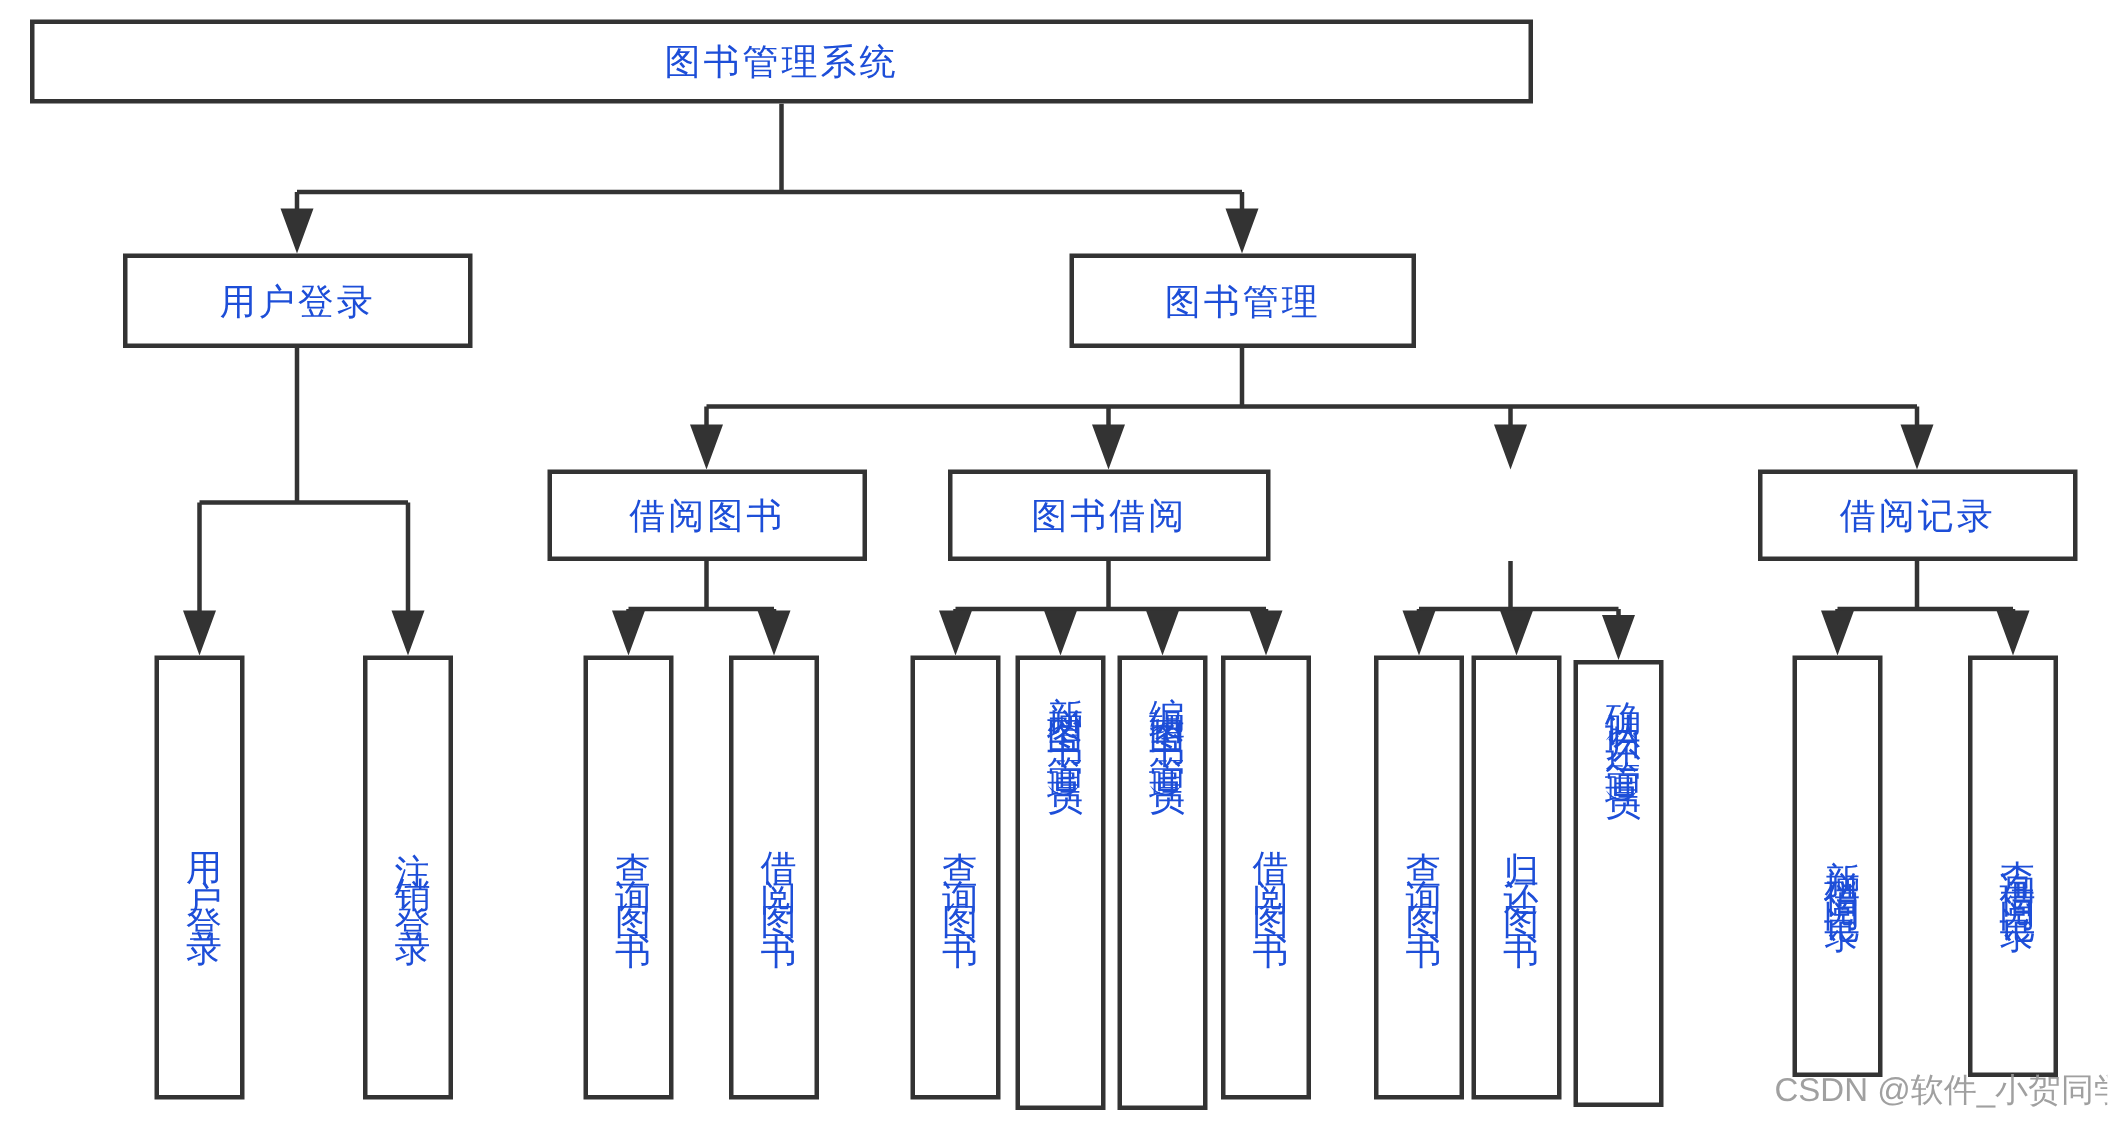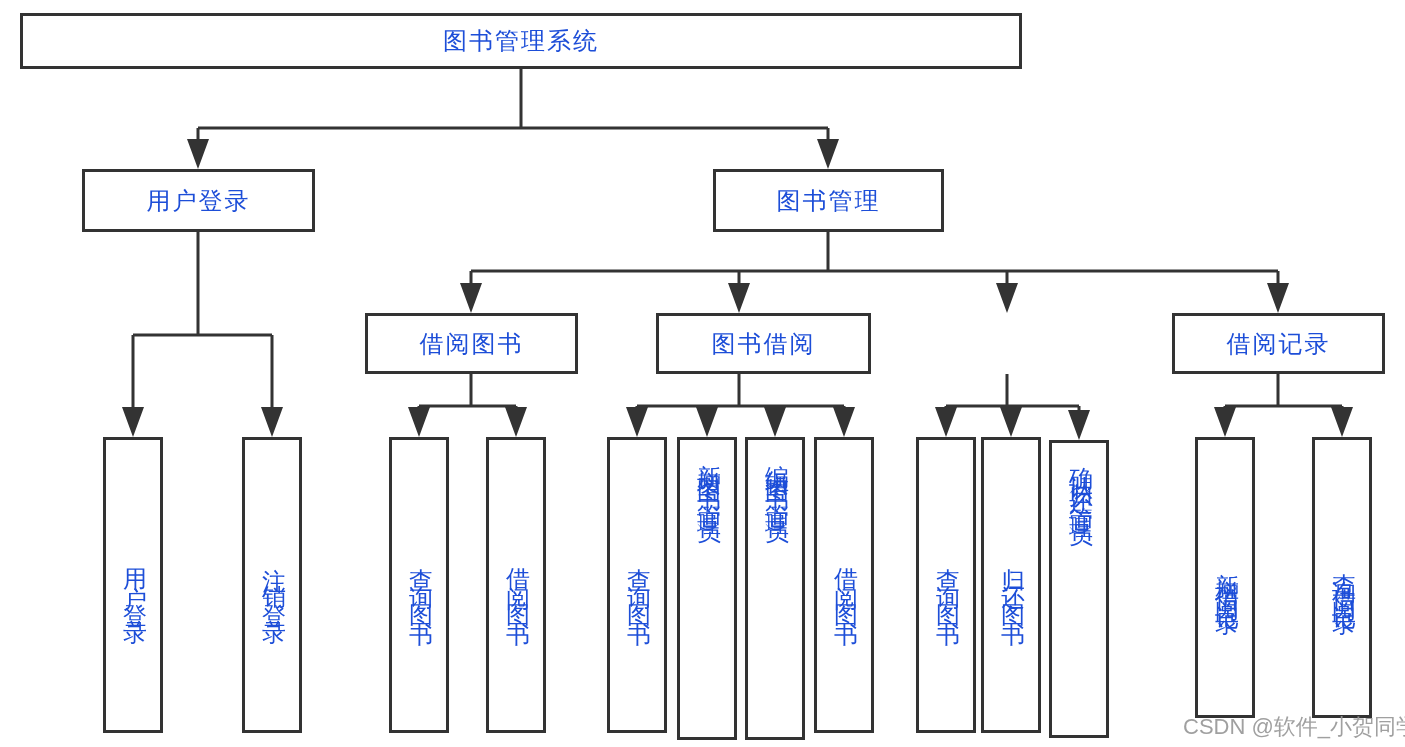--- a/index.html
+++ b/index.html
@@ -75,21 +75,21 @@
              M1068 410 L1090 410 L1079 440 Z
              M1214 407 L1236 407 L1225 437 Z M1331 407 L1353 407 L1342 437 Z"></path>
   </svg>
 
   <div class="node h" style="left:20px;top:13px;width:1002px;height:56px;">图书管理系统</div>
 
   <div class="node h" style="left:82px;top:169px;width:233px;height:63px;">用户登录</div>
   <div class="node h" style="left:713px;top:169px;width:231px;height:63px;">图书管理</div>
 
   <div class="node h" style="left:365px;top:313px;width:213px;height:61px;">借阅图书</div>
-  <div class="node h" style="left:632px;top:313px;width:215px;height:61px;margin-left:24px;">图书借阅</div>
+  <div class="node h" style="left:632px;top:313px;width:215px;height:61px;">图书借阅</div>
   <div class="node h" style="left:1172px;top:313px;width:213px;height:61px;">借阅记录</div>
 
   <div class="node v" style="left:103px;top:437px;width:60px;height:296px;">用户登录</div>
   <div class="node v" style="left:242px;top:437px;width:60px;height:296px;">注销登录</div>
 
   <div class="node v" style="left:389px;top:437px;width:60px;height:296px;">查询图书</div>
   <div class="node v" style="left:486px;top:437px;width:60px;height:296px;">借阅图书</div>
 
   <div class="node v" style="left:607px;top:437px;width:60px;height:296px;">查询图书</div>
   <div class="node v long" style="left:677px;top:437px;width:60px;height:303px;">新增图书（管理员）</div>

